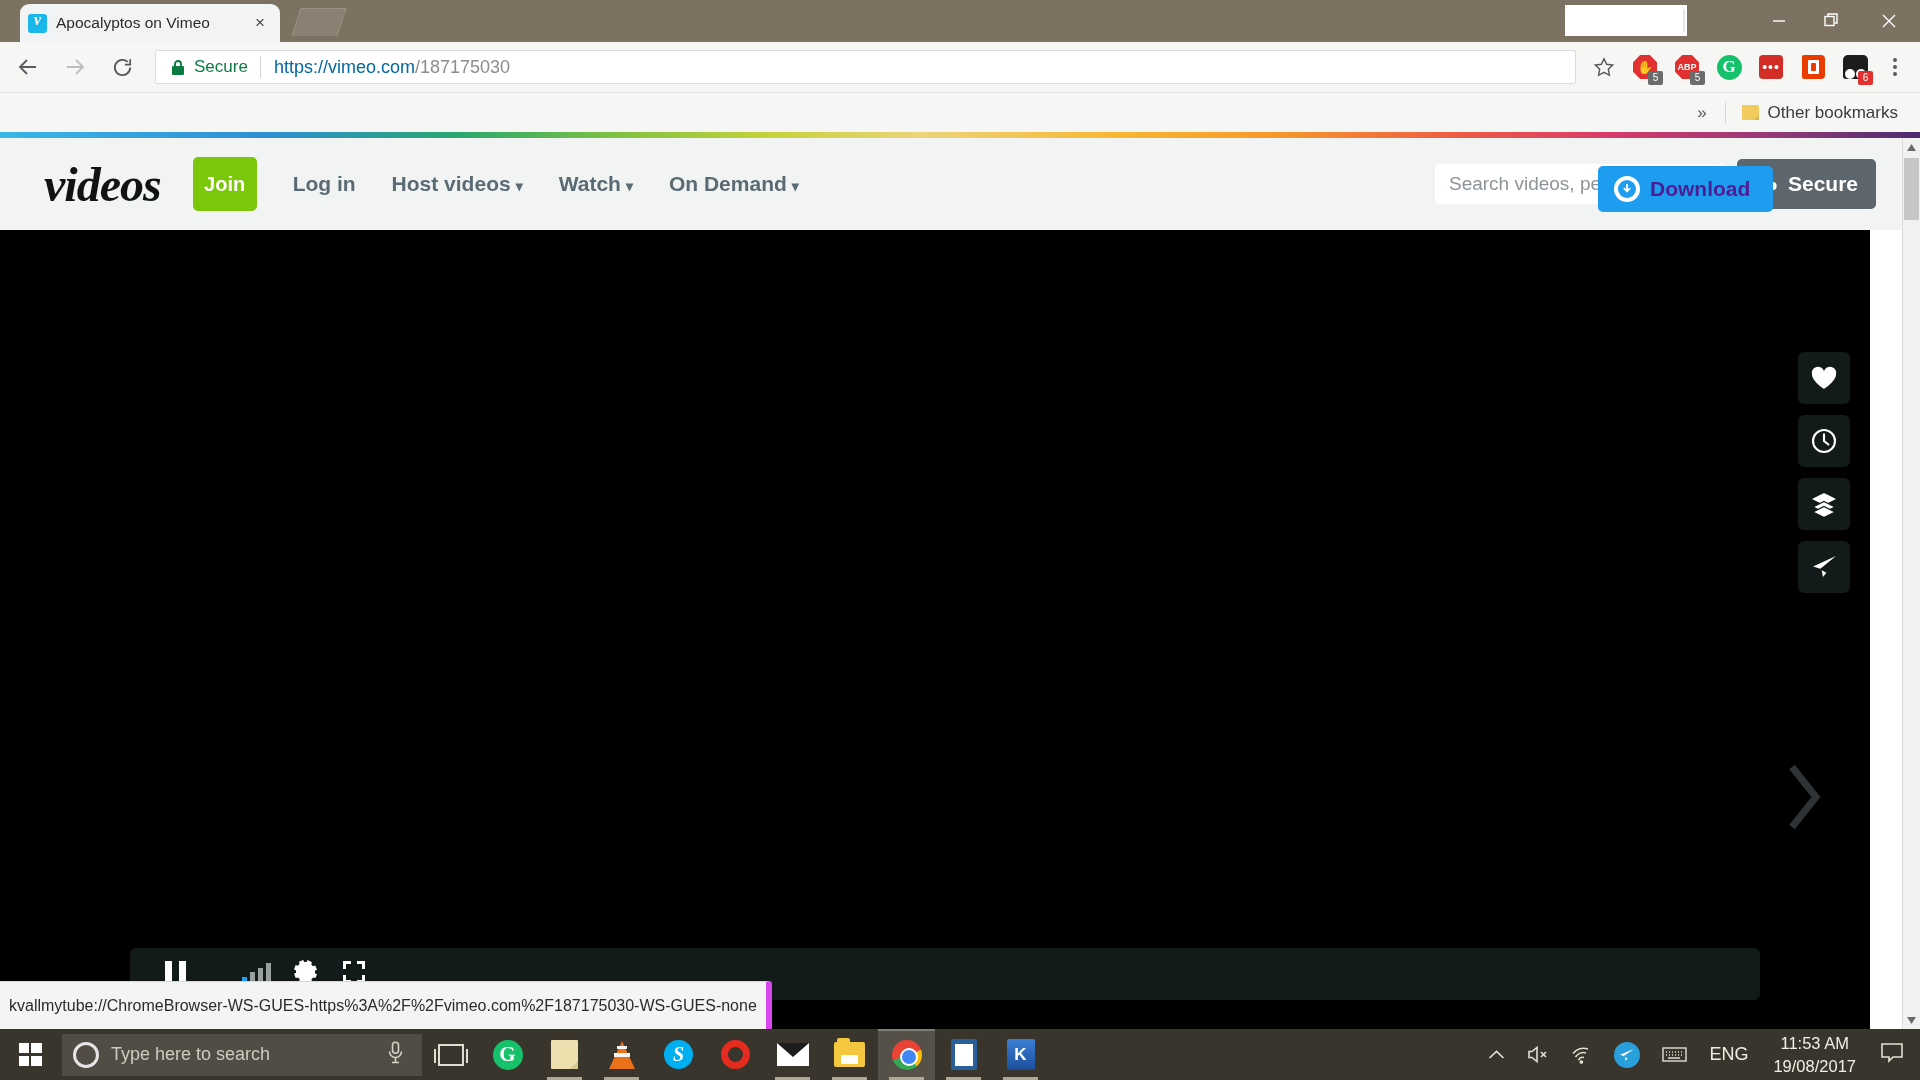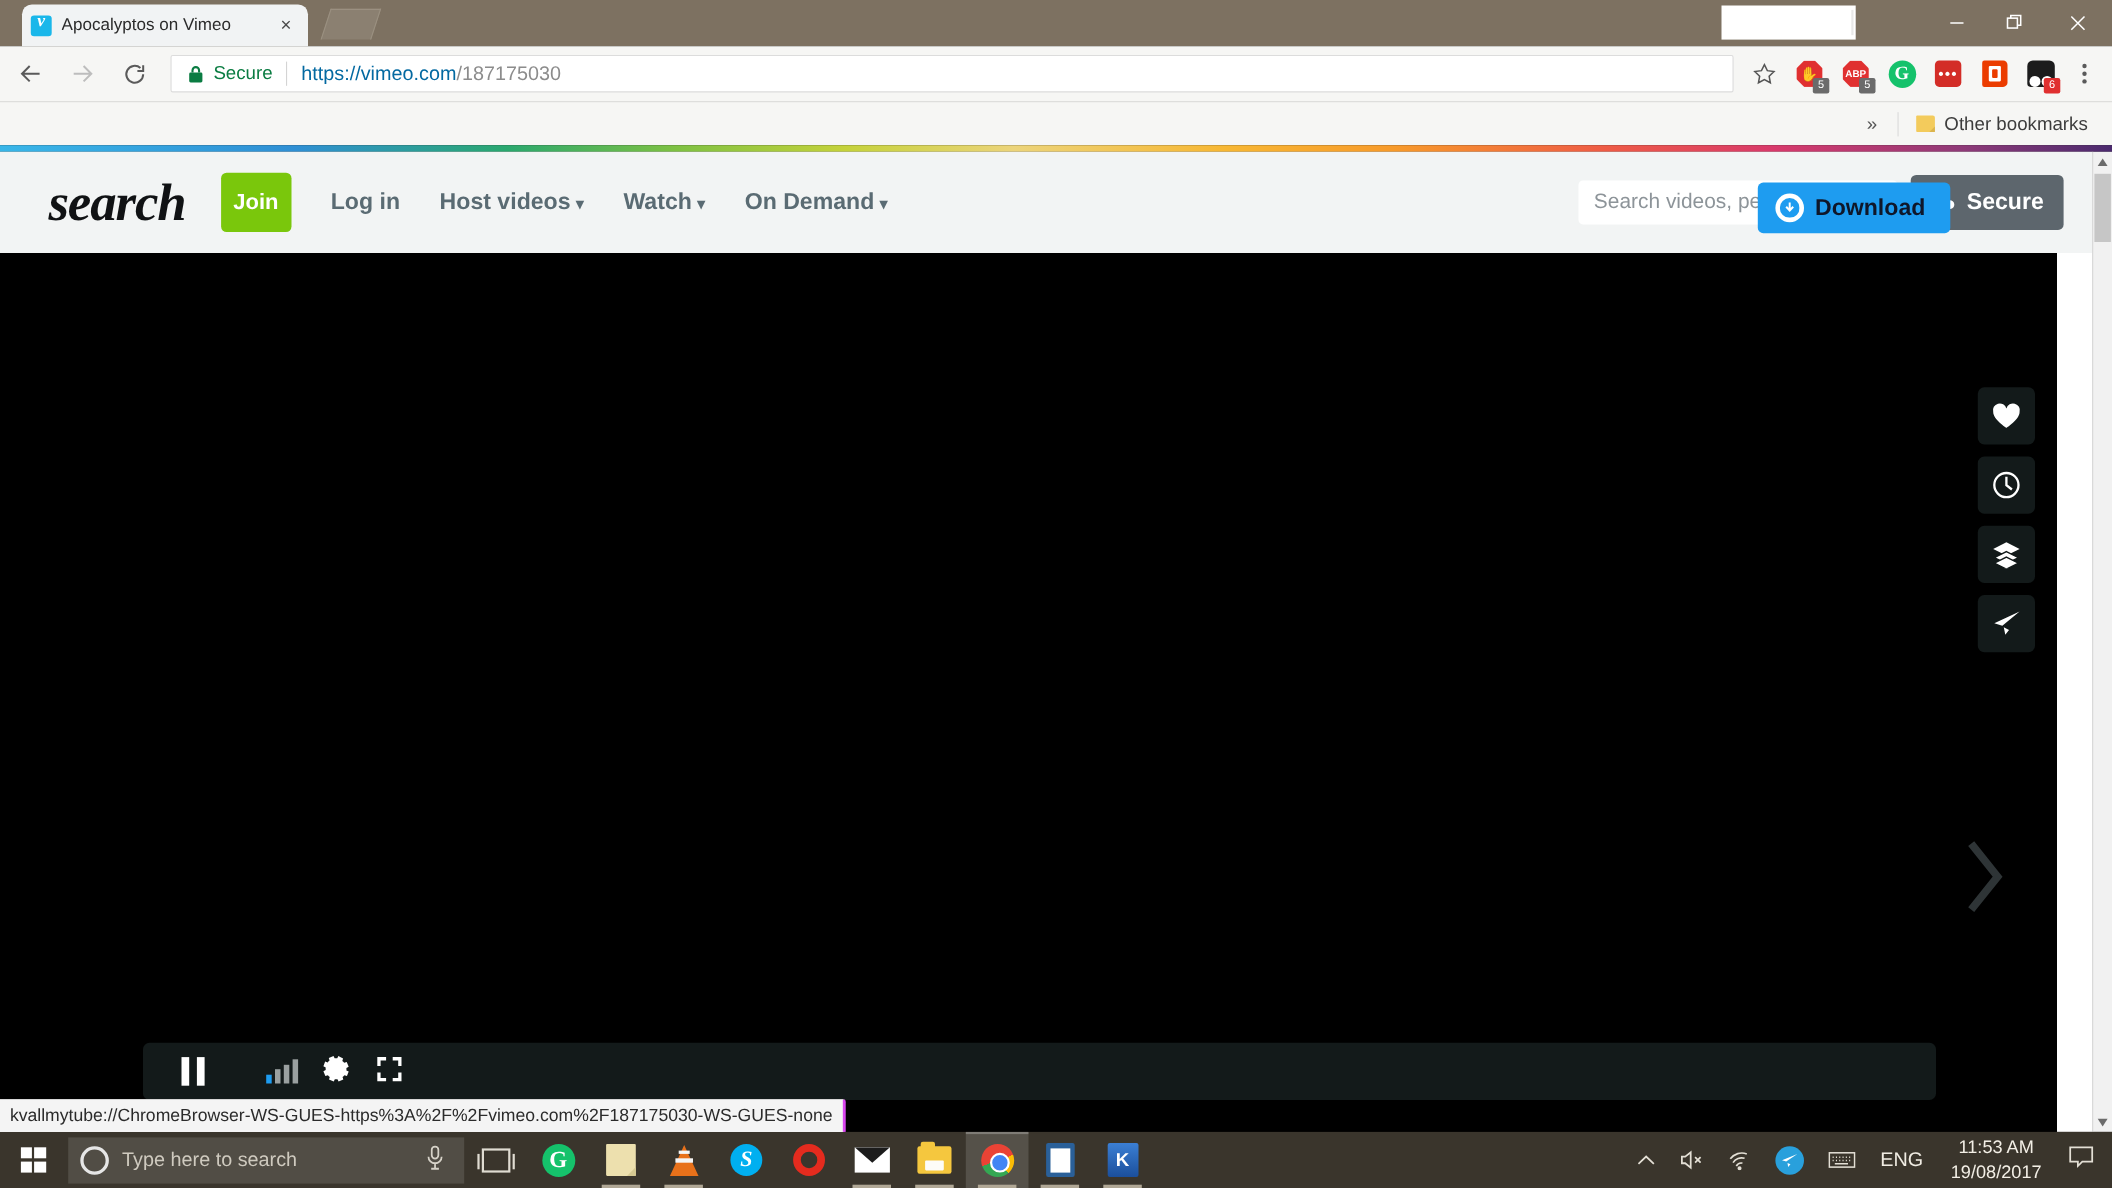--- a/index.html
+++ b/index.html
@@ -221,21 +221,21 @@
   }
   .download-overlay {
     position: absolute; left: 1598px; top: 28px; width: 175px; height: 46px;
     background: #1e9cf0; border-radius: 5px; display: flex; align-items: center;
     gap: 10px; padding-left: 16px; z-index: 20;
   }
   .download-overlay .dl-circle {
     width: 26px; height: 26px; border-radius: 50%; background: #fff;
     display: flex; align-items: center; justify-content: center; flex: 0 0 auto;
   }
-  .download-overlay .dl-text { color: #0f172a; font-size: 21px; font-weight: bold; text-align: right; }
+  .download-overlay .dl-text { color: #4c1d95; font-size: 21px; font-weight: bold; text-align: right; }
 
   
   .player {
     position: absolute; left: 0; top: 92px; width: 1870px; height: 833px;
     background: #000;
   }
   .side-actions {
     position: absolute; right: 20px; top: 122px;
     display: flex; flex-direction: column; gap: 11px;
   }
@@ -290,22 +290,22 @@
   }
   .sb-up { top: 0; }
   .sb-down { bottom: 0; }
   .sb-thumb {
     position: absolute; left: 1px; top: 20px; width: 15px; height: 62px;
     background: #c6c6c6;
   }
 
   
   .status-bubble {
-    position: absolute; left: 0; bottom: 0; max-width: 830px; height: 30px;
-    background: #f4f4f4; border-right: 3px solid #d946ef;
+    position: absolute; left: 0; bottom: 0; max-width: 830px; height: 48px;
+    background: #f4f4f4; border-right: 6px solid #d946ef;
     border-top: 1px solid #d6d6d6; border-radius: 0 3px 0 0;
     display: flex; align-items: center; padding: 0 9px;
     font-size: 16px; color: #2b2b2b; white-space: nowrap; z-index: 40;
   }
 
   
   .taskbar {
     position: absolute; left: 0; bottom: 0; width: 1920px; height: 51px;
     background: #3a352c; display: flex; align-items: center; justify-content: space-between;
   }
@@ -550,21 +550,21 @@
     <span class="bm-sep"></span>
     <span class="bm-folder"></span>
     <span class="bm-label">Other bookmarks</span>
   </div>
 
   <div class="rainbow"></div>
 
   <div class="page">
 
     <div class="vimeo-header">
-      <span class="vimeo-logo">search</span>
+      <span class="vimeo-logo">videos</span>
       <span class="join-btn">Join</span>
       <span class="navlink">Log in</span>
       <span class="navlink"><span>Host videos</span><span class="caret">▾</span></span>
       <span class="navlink"><span>Watch</span><span class="caret">▾</span></span>
       <span class="navlink"><span>On Demand</span><span class="caret">▾</span></span>
       <span class="header-spacer"></span>
       <span class="search-wrap">
         <input type="text" placeholder="Search videos, people, and m" style="">
         <span class="search-icon">
           <svg width="20" height="20" viewBox="0 0 20 20">

